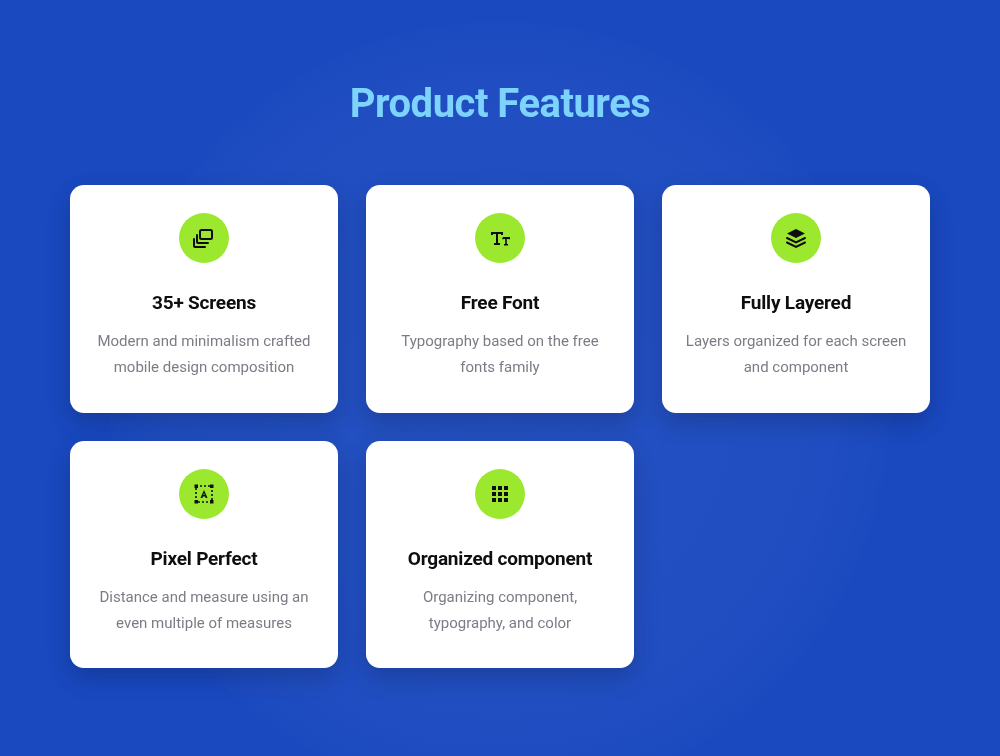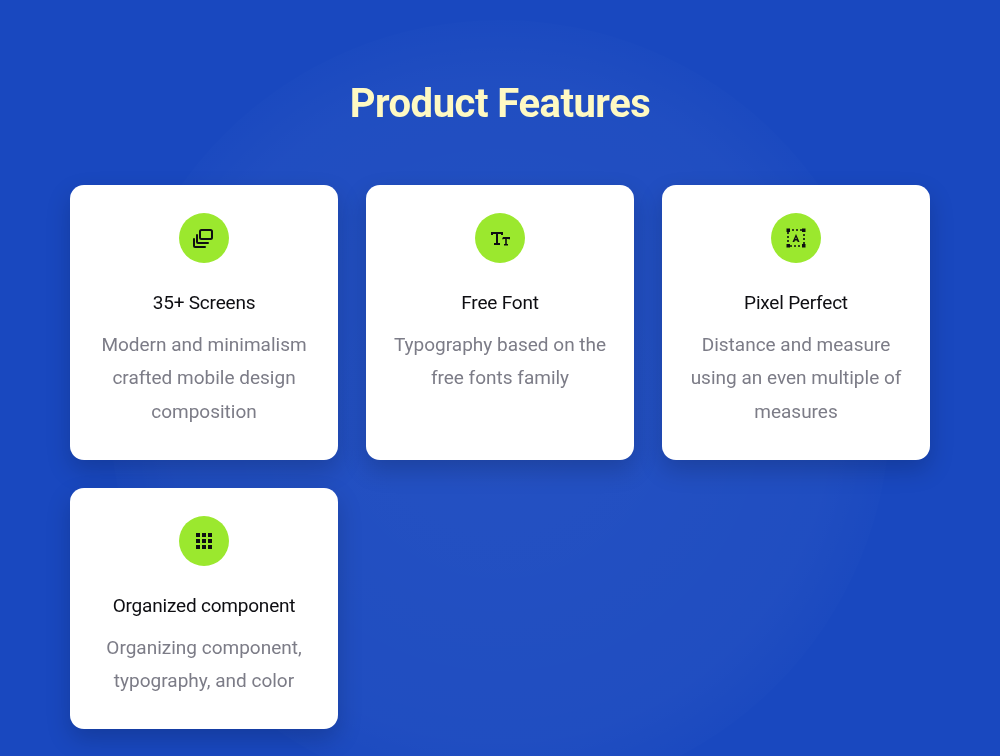--- a/index.html
+++ b/index.html
@@ -10,21 +10,21 @@
       overflow:hidden; position:relative;
     }
     .bg-circle {
       position:absolute; top:20px; left:50%; transform:translateX(-50%);
       width:780px; height:780px; border-radius:50%;
       background:radial-gradient(circle,rgba(255,255,255,0.05) 0%,rgba(255,255,255,0.03) 60%,rgba(255,255,255,0) 75%);
       pointer-events:none;
     }
     .wrap { position:relative; width:100%; height:100%; padding:80px 70px 0; }
     .title {
-      color:#fef9c3; text-align:center; font-size:40px; font-weight:700;
+      color:#7dd3fc; text-align:center; font-size:40px; font-weight:700;
       letter-spacing:-0.5px; margin-bottom:58px;
     }
     .grid {
       display:grid; grid-template-columns:repeat(3,1fr);
       gap:28px 28px;
     }
     .card {
       background:#fff; border-radius:14px;
       padding:28px 22px 32px;
       text-align:center;
@@ -33,25 +33,25 @@
       min-height:225px;
     }
     .icon-badge {
       width:50px; height:50px; border-radius:50%;
       background:#9be82e;
       display:flex; align-items:center; justify-content:center;
       margin-bottom:28px;
     }
     .icon-badge svg { width:24px; height:24px; }
     .card-title {
-      color:#0e0e12; font-size:19px; font-weight:400;
+      color:#0e0e12; font-size:19px; font-weight:700;
       letter-spacing:-0.2px; margin-bottom:14px;
     }
     .card-desc {
-      color:#7c7c87; font-size:19px; line-height:1.75;
+      color:#7c7c87; font-size:15px; line-height:1.75;
       max-width:230px;
     }
   </style>
 </head>
 <body>
 
 <div class="bg-circle"></div>
 
 <div class="wrap">
   <h1 class="title">Product Features</h1>
@@ -74,20 +74,31 @@
       <div class="icon-badge">
         <svg viewBox="0 0 24 24">
           <path d="M3 6h12v3h-2V8H10v9h2v2H6v-2h2V8H5v1H3V6z" fill="#0e0e12"></path>
           <path d="M15 11h7v2.2h-1.5V13H18.8v5h1.2v1.5h-4V18h1.2v-5H15.5v.2H14z" fill="#0e0e12"></path>
         </svg>
       </div>
       <div class="card-title">Free Font</div>
       <div class="card-desc">Typography based on the free fonts family</div>
     </div>
 
+    <div class="card">
+      <div class="icon-badge">
+        <svg viewBox="0 0 24 24">
+          <path d="M12 3l9 4.5-9 4.5-9-4.5L12 3z" fill="#0e0e12"></path>
+          <path d="M3 12l9 4.5 9-4.5" fill="none" stroke="#0e0e12" stroke-width="2" stroke-linecap="round"></path>
+          <path d="M3 16.5l9 4.5 9-4.5" fill="none" stroke="#0e0e12" stroke-width="2" stroke-linecap="round"></path>
+        </svg>
+      </div>
+      <div class="card-title">Fully Layered</div>
+      <div class="card-desc">Layers organized for each screen and component</div>
+    </div>
 
 
     <div class="card">
       <div class="icon-badge">
         <svg viewBox="0 0 24 24">
           <rect x="4" y="4" width="16" height="16" fill="none" stroke="#0e0e12" stroke-width="1.6" stroke-dasharray="2 2"></rect>
           <rect x="2.5" y="2.5" width="3.5" height="3.5" fill="#0e0e12"></rect>
           <rect x="18" y="2.5" width="3.5" height="3.5" fill="#0e0e12"></rect>
           <rect x="2.5" y="18" width="3.5" height="3.5" fill="#0e0e12"></rect>
           <rect x="18" y="18" width="3.5" height="3.5" fill="#0e0e12"></rect>

